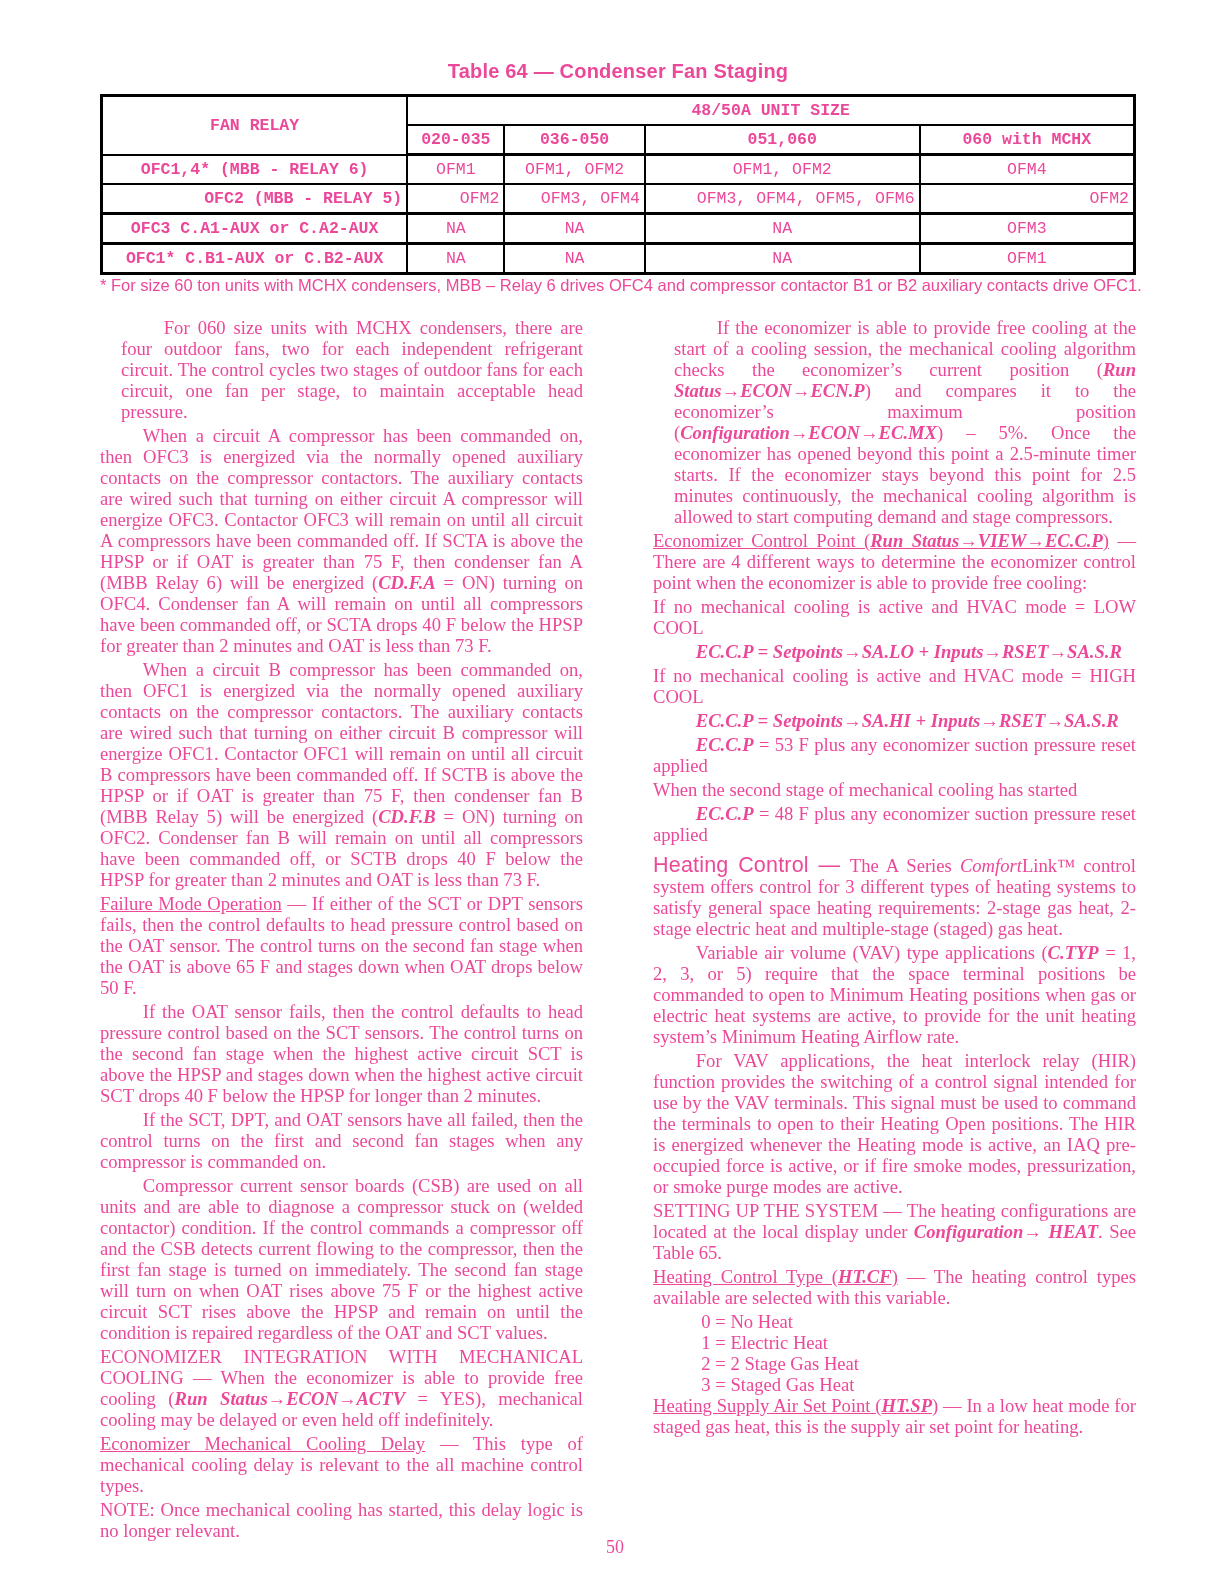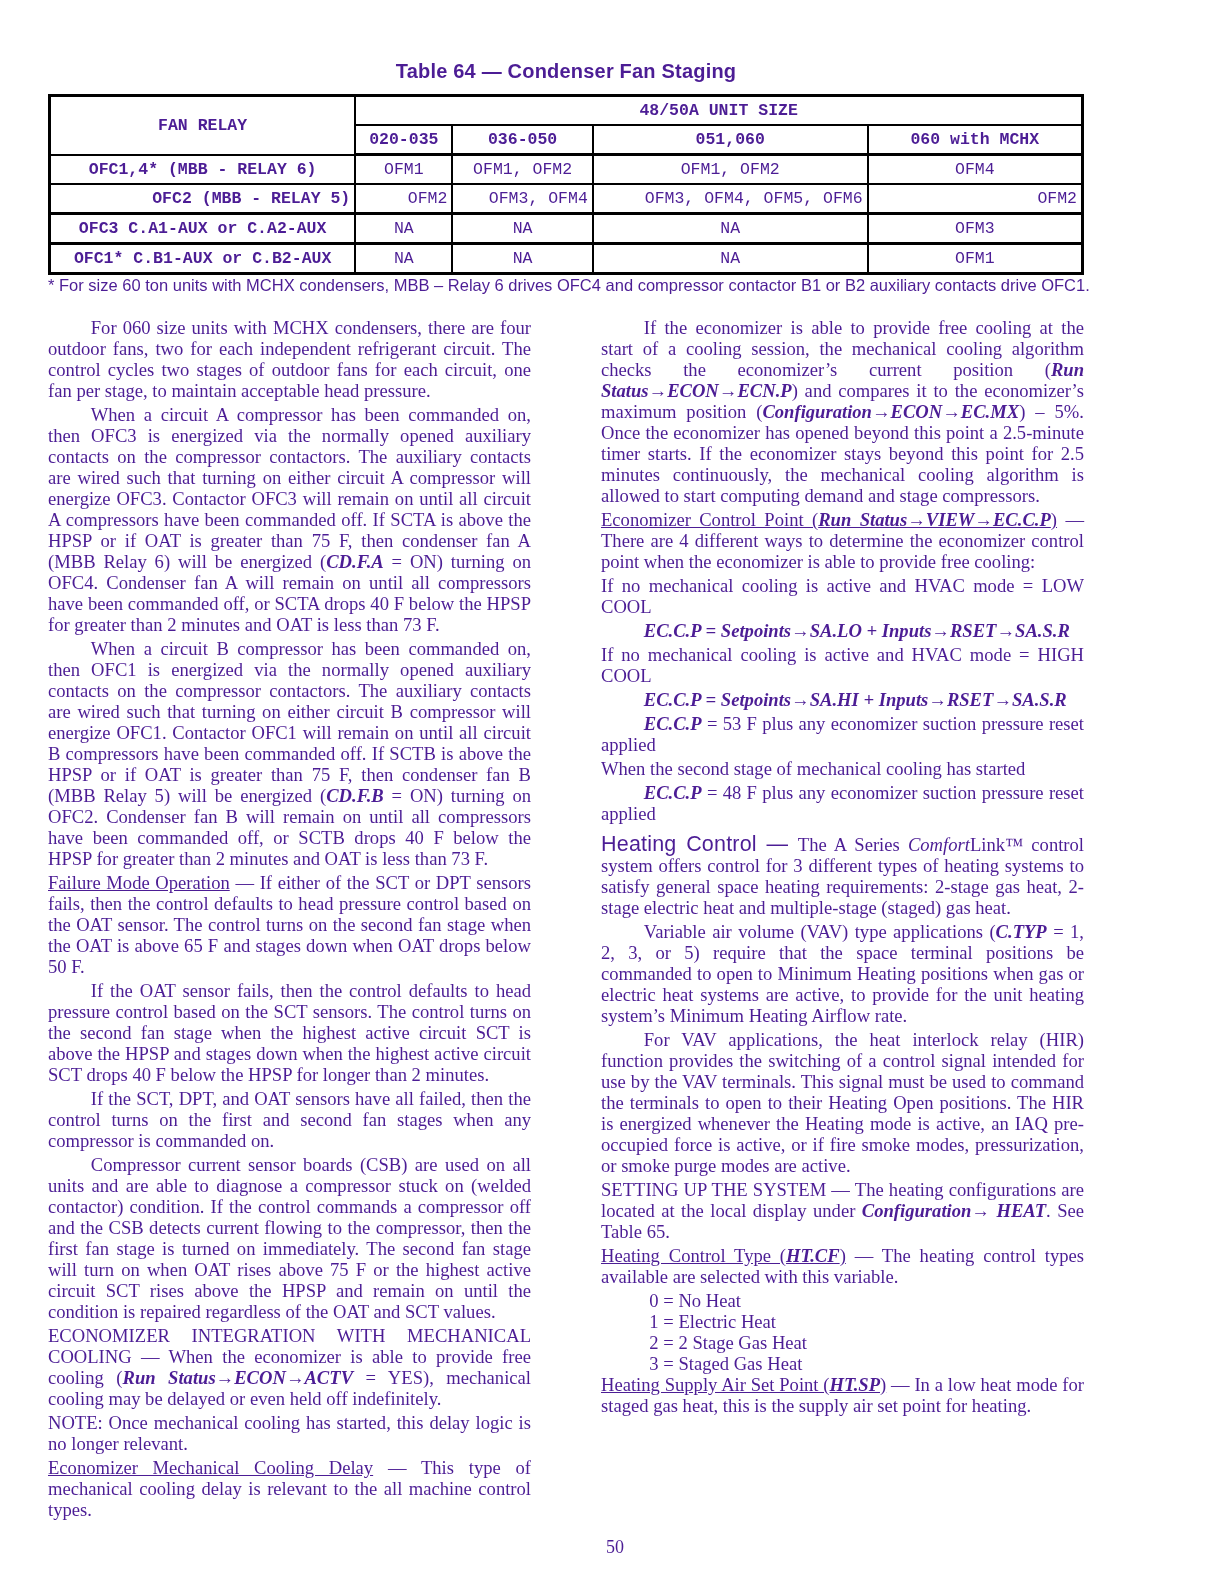--- a/index.html
+++ b/index.html
@@ -1,22 +1,22 @@
 <!DOCTYPE html>
 <html><head>
 <meta charset="utf-8">
 <style>
   html,body{margin:0;padding:0;background:#888;}
   .page{
     position:relative;
     width:1224px;height:1584px;
     background:#ffffff;
-    color:#4c1d95;
+    color:#ec4899;
     box-sizing:border-box;
-    padding:60px 116px 0 48px;
+    padding:60px 116px 0 100px;
     font-family:"Liberation Serif", serif;
     overflow:hidden;
   }
   .content{width:1036px;}
   .table-title{
     font-family:"Liberation Sans", sans-serif;
     font-weight:bold;
     font-size:20px;
     text-align:center;
     margin-bottom:11px;
@@ -47,21 +47,21 @@
   .footnote{
     font-family:"Liberation Sans", sans-serif;
     font-size:16.5px;
     margin-top:1px;
     margin-bottom:22px;
     white-space:nowrap;
   }
   .twocol{display:flex;gap:70px;}
   .col{flex:0 0 483px;width:483px;font-size:18.6px;line-height:21px;}
   .para{margin:0 0 3px 0;text-align:justify;}
-  .para:first-child{margin-top:0;}
+  .para:first-child{margin-top:0;margin-left:21px;}
   .ind{text-indent:2.3em;}
   .list{margin:0 0 0 2.6em;text-align:left;}
   .sect{margin-top:10px;}
   .b{font-weight:bold;}
   .i{font-style:italic;}
   .u{text-decoration:underline;}
   .lead{
     font-family:"Liberation Sans", sans-serif;
     font-weight:normal;
     font-size:21.5px;
@@ -140,22 +140,22 @@
     <div class="twocol">
       <div class="col">
           <p class="para ind"><span>For 060 size units with MCHX condensers, there are four outdoor fans, two for each independent refrigerant circuit. The control cycles two stages of outdoor fans for each circuit, one fan per stage, to maintain acceptable head pressure.</span></p>
           <p class="para ind"><span>When a circuit A compressor has been commanded on, then OFC3 is energized via the normally opened auxiliary contacts on the compressor contactors. The auxiliary contacts are wired such that turning on either circuit A compressor will energize OFC3. Contactor OFC3 will remain on until all circuit A compressors have been commanded off. If SCTA is above the HPSP or if OAT is greater than 75 F, then condenser fan A (MBB Relay 6) will be energized (</span><span class="b i">CD.F.A</span><span> = ON) turning on OFC4. Condenser fan A will remain on until all compressors have been commanded off, or SCTA drops 40 F below the HPSP for greater than 2 minutes and OAT is less than 73 F.</span></p>
           <p class="para ind"><span>When a circuit B compressor has been commanded on, then OFC1 is energized via the normally opened auxiliary contacts on the compressor contactors. The auxiliary contacts are wired such that turning on either circuit B compressor will energize OFC1. Contactor OFC1 will remain on until all circuit B compressors have been commanded off. If SCTB is above the HPSP or if OAT is greater than 75 F, then condenser fan B (MBB Relay 5) will be energized (</span><span class="b i">CD.F.B</span><span> = ON) turning on OFC2. Condenser fan B will remain on until all compressors have been commanded off, or SCTB drops 40 F below the HPSP for greater than 2 minutes and OAT is less than 73 F.</span></p>
           <p class="para"><span class="u">Failure Mode Operation</span><span> — If either of the SCT or DPT sensors fails, then the control defaults to head pressure control based on the OAT sensor. The control turns on the second fan stage when the OAT is above 65 F and stages down when OAT drops below 50 F.</span></p>
           <p class="para ind"><span>If the OAT sensor fails, then the control defaults to head pressure control based on the SCT sensors. The control turns on the second fan stage when the highest active circuit SCT is above the HPSP and stages down when the highest active circuit SCT drops 40 F below the HPSP for longer than 2 minutes.</span></p>
           <p class="para ind"><span>If the SCT, DPT, and OAT sensors have all failed, then the control turns on the first and second fan stages when any compressor is commanded on.</span></p>
           <p class="para ind"><span>Compressor current sensor boards (CSB) are used on all units and are able to diagnose a compressor stuck on (welded contactor) condition. If the control commands a compressor off and the CSB detects current flowing to the compressor, then the first fan stage is turned on immediately. The second fan stage will turn on when OAT rises above 75 F or the highest active circuit SCT rises above the HPSP and remain on until the condition is repaired regardless of the OAT and SCT values.</span></p>
           <p class="para"><span>ECONOMIZER INTEGRATION WITH MECHANICAL COOLING — When the economizer is able to provide free cooling (</span><span class="b i">Run Status→ECON→ACTV</span><span> = YES), mechanical cooling may be delayed or even held off indefinitely.</span></p>
+          <p class="para"><span class="u">Economizer Mechanical Cooling Delay</span><span> — This type of mechanical cooling delay is relevant to the all machine control types.</span></p>
           <p class="para"><span>NOTE: Once mechanical cooling has started, this delay logic is no longer relevant.</span></p>
-          <p class="para"><span class="u">Economizer Mechanical Cooling Delay</span><span> — This type of mechanical cooling delay is relevant to the all machine control types.</span></p>
         </div>
       <div class="col">
           <p class="para ind"><span>If the economizer is able to provide free cooling at the start of a cooling session, the mechanical cooling algorithm checks the economizer’s current position (</span><span class="b i">Run Status→ECON→ECN.P</span><span>) and compares it to the economizer’s maximum position (</span><span class="b i">Configuration→ECON→EC.MX</span><span>) – 5%. Once the economizer has opened beyond this point a 2.5-minute timer starts. If the economizer stays beyond this point for 2.5 minutes continuously, the mechanical cooling algorithm is allowed to start computing demand and stage compressors.</span></p>
           <p class="para"><span class="u">Economizer Control Point (</span><span class="b i u">Run Status→VIEW→EC.C.P</span><span class="u">)</span><span> — There are 4 different ways to determine the economizer control point when the economizer is able to provide free cooling:</span></p>
           <p class="para"><span>If no mechanical cooling is active and HVAC mode = LOW COOL</span></p>
           <p class="para ind"><span class="b i">EC.C.P = Setpoints→SA.LO + Inputs→RSET→SA.S.R</span></p>
           <p class="para"><span>If no mechanical cooling is active and HVAC mode = HIGH COOL</span></p>
           <p class="para ind"><span class="b i">EC.C.P = Setpoints→SA.HI + Inputs→RSET→SA.S.R</span></p>
           <p class="para ind"><span class="b i">EC.C.P</span><span> = 53 F plus any economizer suction pressure reset applied</span></p>
           <p class="para"><span>When the second stage of mechanical cooling has started</span></p>

